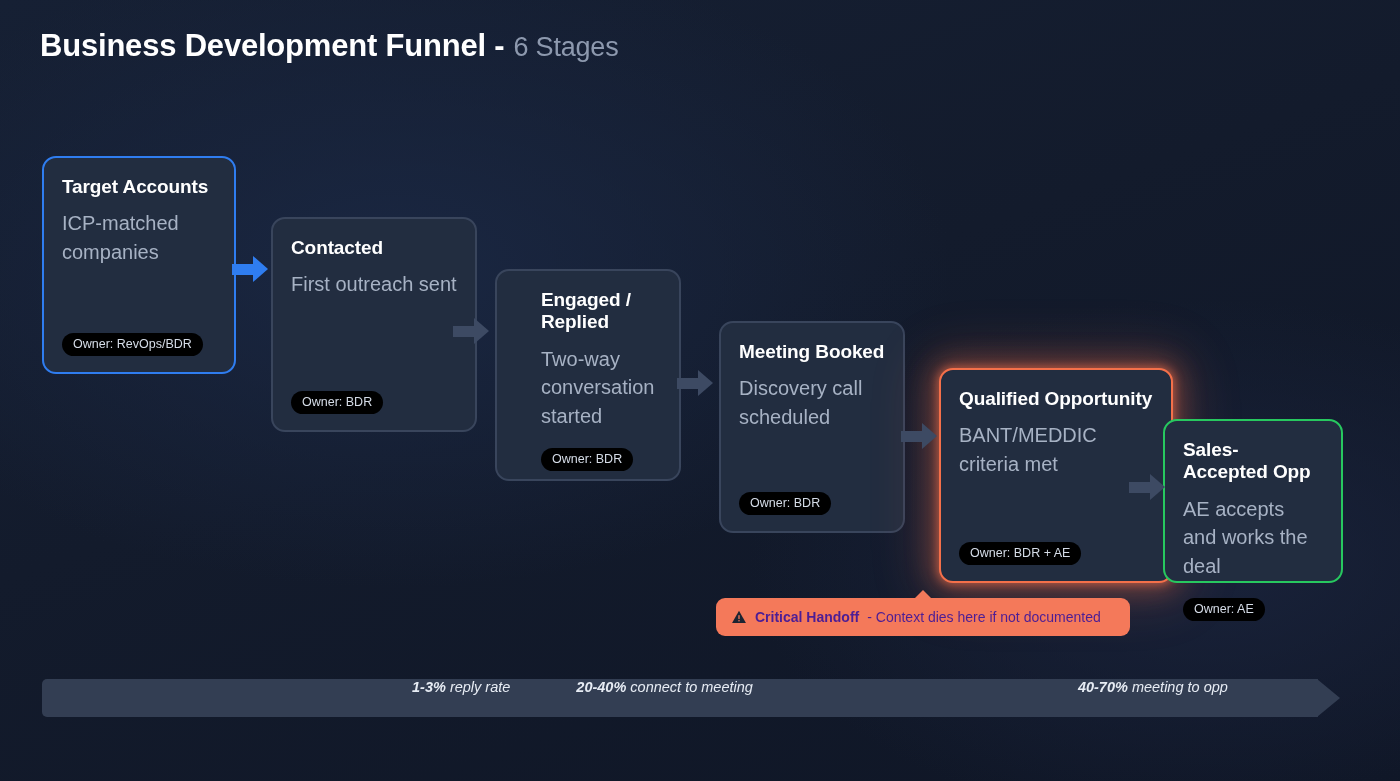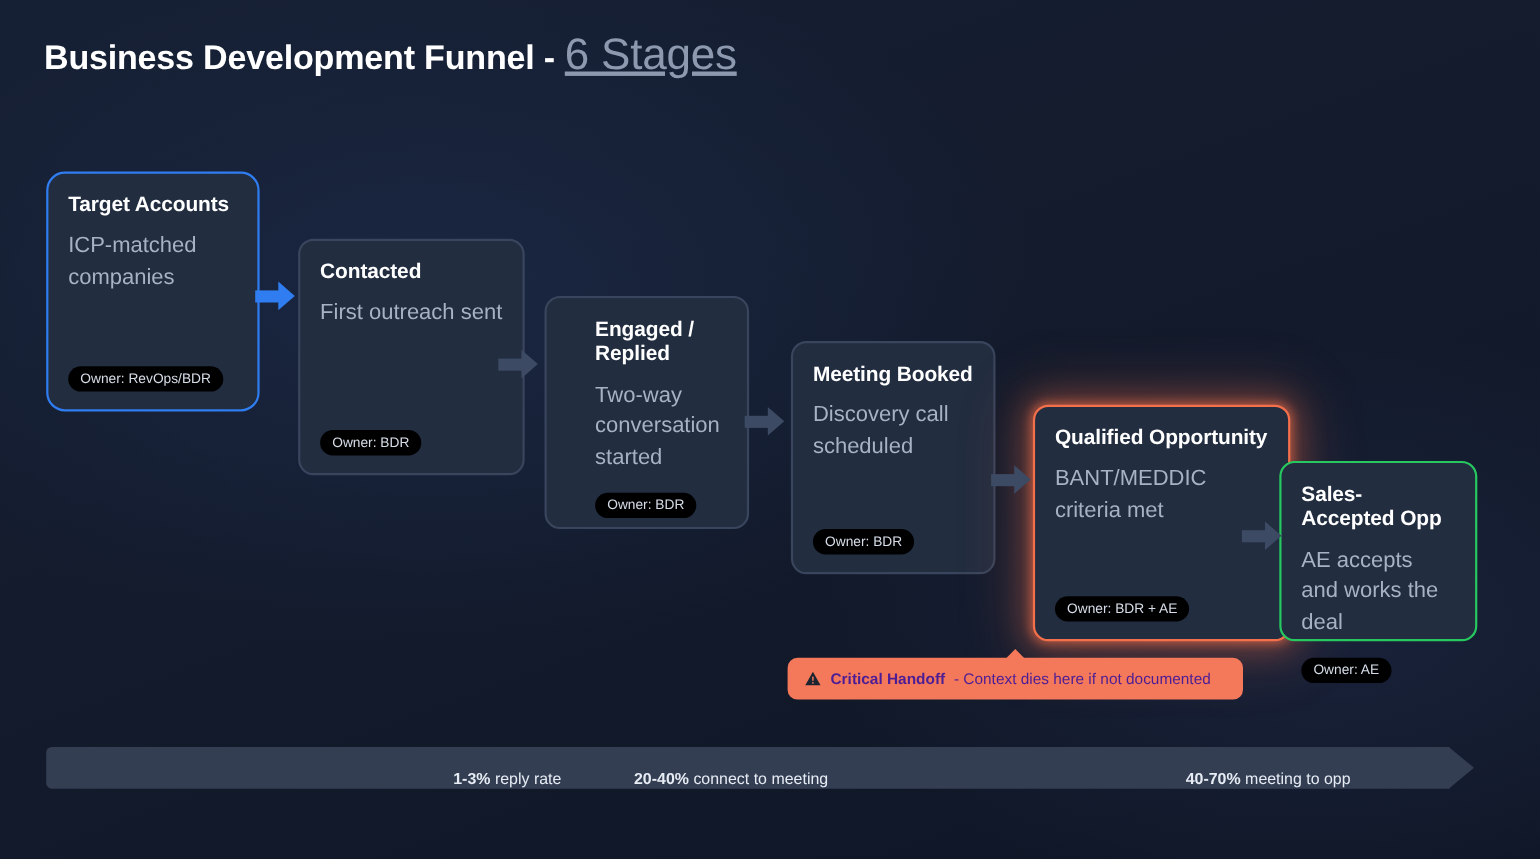--- a/index.html
+++ b/index.html
@@ -32,26 +32,25 @@
     gap: 0px;
     white-space: nowrap;
   }
   .title-main {
     font-size: 31px;
     font-weight: bold;
     color: #ffffff;
     letter-spacing: -0.2px;
   }
   .title-sub {
-    font-size: 40px;
+    font-size: 27px;
     font-weight: normal;
     color: #8d99ae;
     letter-spacing: -0.2px;
     margin-left: 9px;
-    text-decoration: underline;
   }
 
   
   .stage {
     position: absolute;
     width: 190px;
     border-radius: 14px;
     background: #222d40;
     border: 2px solid #39455c;
     padding: 18px 18px 16px 18px;
@@ -81,38 +80,37 @@
     border-radius: 999px;
     padding: 5px 11px 6px 11px;
     white-space: nowrap;
     line-height: 1;
     text-align: right;
   }
 
   .stage.accent-blue {
     border-color: #2f7df0;
     box-shadow: 0 0 0 0 rgba(0,0,0,0);
-    border-radius: 17px;
   }
   .stage.accent-orange {
     border-color: #f4704a;
     box-shadow:
       0 0 9px 2px rgba(244,112,74,0.52),
       0 0 26px 9px rgba(244,112,74,0.30),
       0 0 52px 20px rgba(244,112,74,0.15);
   }
   .stage.accent-green {
     border-color: #27c85f;
   }
 
   
   #stage-0 { left: 42px;   top: 156px; width: 194px; height: 218px; }
   #stage-1 { left: 271px;  top: 217px; width: 206px; height: 215px; }
   #stage-2 { left: 495px;  top: 269px; width: 186px; height: 212px; padding-left: 44px; }
-  #stage-3 { left: 719px;  top: 310px; width: 186px; height: 212px; }
+  #stage-3 { left: 719px;  top: 321px; width: 186px; height: 212px; }
   #stage-4 { left: 939px;  top: 368px; width: 234px; height: 215px; }
   #stage-5 { left: 1163px; top: 419px; width: 180px; height: 164px; }
 
   
   .arrow {
     position: absolute;
     width: 36px;
     height: 26px;
   }
   .arrow .shaft {
@@ -202,23 +200,24 @@
     width: 0;
     height: 0;
     border-top: 19px solid transparent;
     border-bottom: 19px solid transparent;
     border-left: 23px solid #333e53;
   }
   .metrics-items {
     position: absolute;
     inset: 0;
     display: flex;
-    align-items: flex-end;
+    align-items: flex-start;
     padding-left: 300px;
     padding-right: 50px;
+    font-style: italic;
   }
   .metric {
     font-size: 14.5px;
     color: #e7ecf4;
     white-space: nowrap;
   }
   .metric .pct { font-weight: bold; }
   #metric-0 { margin-left: 70px; }
   #metric-1 { margin-left: 66px; }
   #metric-2 { margin-left: 325px; }

